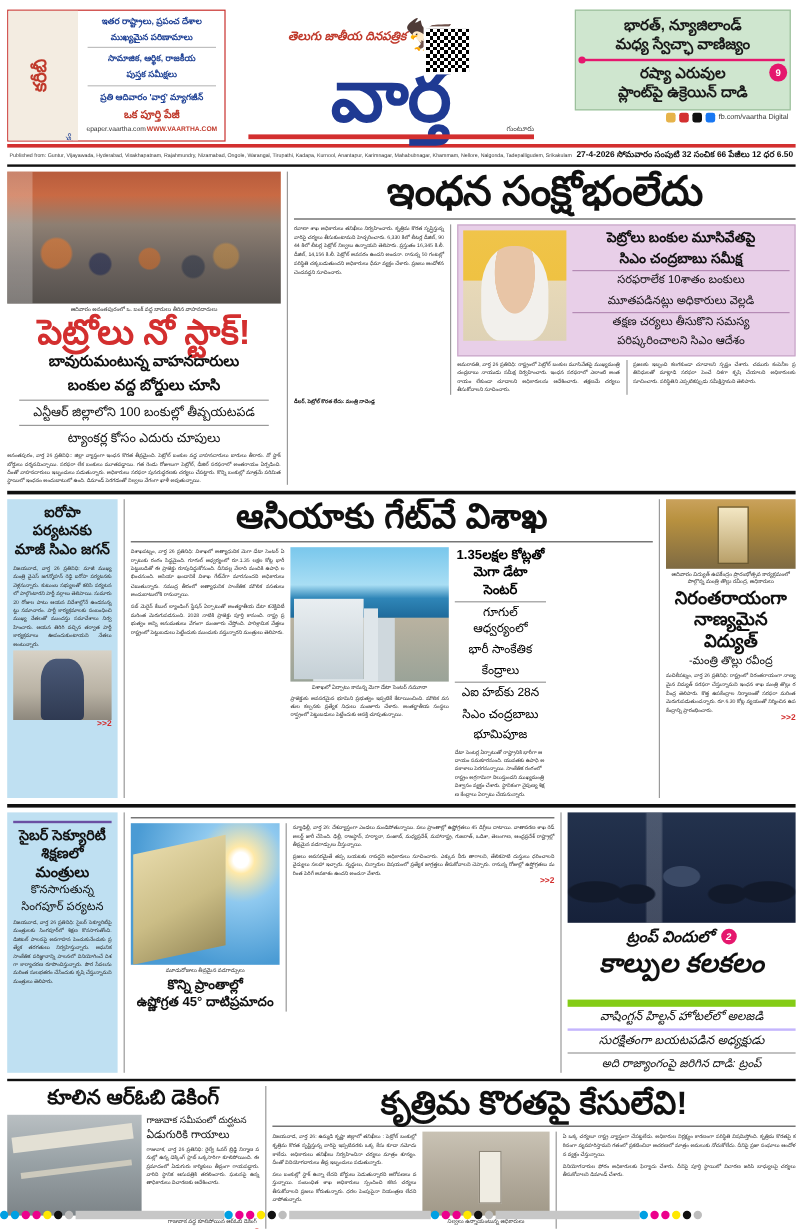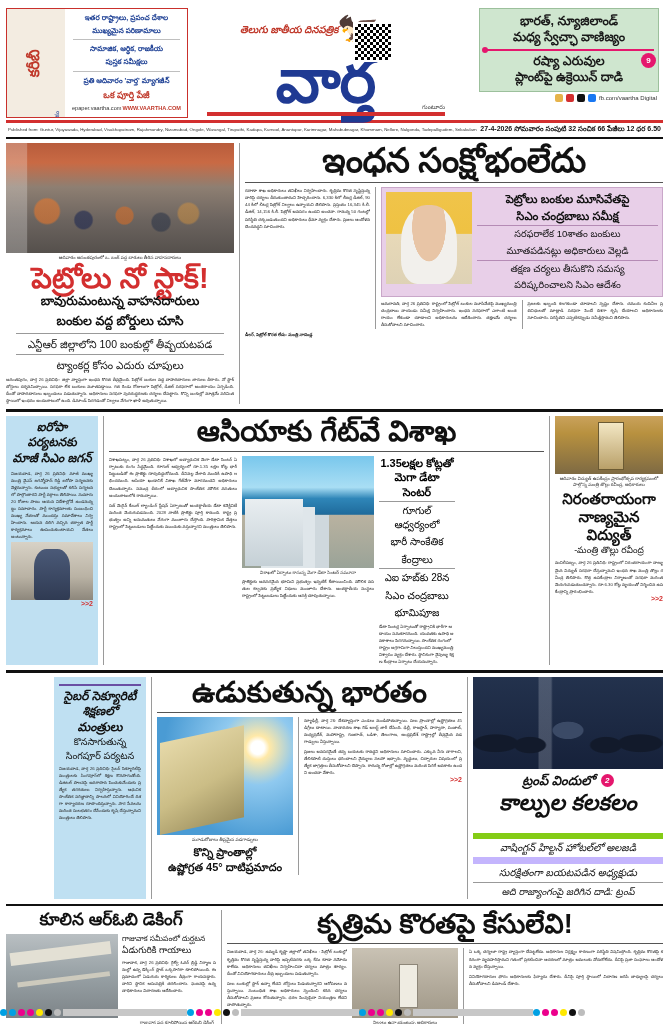--- a/index.html
+++ b/index.html
@@ -155,21 +155,21 @@
   .sub-l1 { font-size:12.5px; font-weight:bold; color:#111; text-align:center; line-height:1.35; }
   .sub-l2 { font-size:10.5px; color:#111; text-align:center; line-height:1.4; }
 
   .cbn-box { background:#e8cfe8; border:1px solid #c9a7c9; display:flex; padding:4px; gap:5px; }
   .cbn-text { flex:1; display:flex; flex-direction:column; gap:2px; }
   .cbn-l1 { font-size:11.5px; font-weight:bold; text-align:center; line-height:1.25; color:#111; }
   .cbn-l2 { font-size:9.5px; text-align:center; line-height:1.35; color:#111;
             border-top:1px solid #b58bb5; padding-top:2px; }
 
   .sidebar-blue { background:#bfe0f2; padding:4px 5px; }
-  .sidebar-hl { font-size:12px; font-weight:bold; color:#111; text-align:center; line-height:1.3;font-style:italic; }
+  .sidebar-hl { font-size:12px; font-weight:bold; color:#111; text-align:center; line-height:1.3; }
   .side-rule { height:2px; background:#6a4fa3; margin:3px 0; }
 
   .midbox { text-align:center; }
   .midbox .m1 { font-size:11px; font-weight:bold; line-height:1.3; }
   .midbox .m2 { font-size:10px; line-height:1.35; border-top:1px solid #999; padding-top:2px; margin-top:2px; }
 
   .jump { color:#d32f2f; font-size:7px; font-weight:bold; text-align:right; }
   .pink-badge { width:13px; height:13px; border-radius:50%; background:#e5176d; color:#fff;
                 font-size:8px; font-weight:bold; display:flex; align-items:center; justify-content:center; }
 
@@ -344,36 +344,35 @@
       <div class="sub-l2" style="font-size:9px">-మంత్రి తొల్లు రవీంద్ర</div>
       <div class="tel-body" style="margin-top:3px;">మచిలీపట్నం, వార్త 26 ప్రతినిధి: రాష్ట్రంలో నిరంతరాయంగా నాణ్యమైన విద్యుత్ సరఫరా చేస్తున్నామని ఇంధన శాఖ మంత్రి తొల్లు రవీంద్ర తెలిపారు. కొత్త ఉపకేంద్రాల నిర్మాణంతో సరఫరా మరింత మెరుగుపడుతుందన్నారు. రూ.6.30 కోట్ల వ్యయంతో నిర్మించిన ఉపకేంద్రాన్ని ప్రారంభించారు.</div>
       <div class="jump">&gt;&gt;2</div>
     </div>
   </div>
 
   <div class="hrule2"></div>
 
   <div class="section" style="display:flex; gap:5px;">
 
-    <div class="sidebar-blue" style="width:92px;margin-left:48px;">
+    <div class="sidebar-blue" style="width:92px;">
       <div class="side-rule"></div>
       <div class="sidebar-hl">సైబర్ సెక్యూరిటీ</div>
       <div class="sidebar-hl">శిక్షణలో మంత్రులు</div>
       <div class="sub-l2" style="font-size:9.5px">కొనసాగుతున్న</div>
       <div class="sub-l2" style="font-size:9.5px">సింగపూర్ పర్యటన</div>
       <div class="tel-body" style="margin-top:3px;">విజయవాడ, వార్త 26 ప్రతినిధి: సైబర్ సెక్యూరిటీపై మంత్రులకు సింగపూర్‌లో శిక్షణ కొనసాగుతోంది. డిజిటల్ పాలనపై అవగాహన పెంచుకునేందుకు ప్రత్యేక తరగతులు నిర్వహిస్తున్నారు. ఆధునిక సాంకేతిక పరిజ్ఞానాన్ని పాలనలో వినియోగించే దిశగా కార్యాచరణ రూపొందిస్తున్నారు. పౌర సేవలను మరింత సులభతరం చేసేందుకు కృషి చేస్తున్నామని మంత్రులు తెలిపారు.</div>
     </div>
 
     <div class="col-rule"></div>
 
     <div style="flex:1;">
-      <div class="hl-sec">ఉడుకుతున్న భారతం</div>
       <div style="height:1px;background:#555;margin:4px 0;"></div>
       <div style="display:flex;gap:5px;">
-        <div style="width:136px;">
+        <div style="width:124px;">
           <div class="photo ph-sun" style="height:118px;"></div>
           <div class="caption">మూడురోజులు తీవ్రమైన వడగాడ్పులు</div>
           <div class="sub-l1" style="font-size:11px">కొన్ని ప్రాంతాల్లో</div>
           <div class="sub-l1" style="font-size:11px">ఉష్ణోగ్రత 45° దాటిప్రమాదం</div>
         </div>
         <div class="col-rule"></div>
         <div style="flex:1;">
           <div class="tel-body">న్యూఢిల్లీ, వార్త 26: దేశవ్యాప్తంగా ఎండలు మండిపోతున్నాయి. పలు ప్రాంతాల్లో ఉష్ణోగ్రతలు 45 డిగ్రీలు దాటాయి. వాతావరణ శాఖ రెడ్ అలర్ట్ జారీ చేసింది. ఢిల్లీ, రాజస్థాన్, హర్యానా, పంజాబ్, మధ్యప్రదేశ్, మహారాష్ట్ర, గుజరాత్, ఒడిశా, తెలంగాణ, ఆంధ్రప్రదేశ్ రాష్ట్రాల్లో తీవ్రమైన వడగాడ్పులు వీస్తున్నాయి.</div>
           <div class="tel-body" style="margin-top:3px;">ప్రజలు అవసరమైతే తప్ప బయటకు రావద్దని అధికారులు సూచించారు. ఎక్కువ నీరు తాగాలని, తేలికపాటి దుస్తులు ధరించాలని వైద్యులు సలహా ఇచ్చారు. వృద్ధులు, చిన్నారుల విషయంలో ప్రత్యేక జాగ్రత్తలు తీసుకోవాలని చెప్పారు. రానున్న రోజుల్లో ఉష్ణోగ్రతలు మరింత పెరిగే అవకాశం ఉందని అంచనా వేశారు.</div>
           <div class="jump">&gt;&gt;2</div>
@@ -384,21 +383,21 @@
     <div class="col-rule"></div>
 
     <div style="width:190px;font-style:italic;">
       <div class="photo ph-trump" style="height:92px;"></div>
       <div style="display:flex;align-items:center;justify-content:center;gap:6px;margin-top:3px;">
         <div class="sub-l1" style="font-size:13px">ట్రంప్ విందులో</div>
         <div class="pink-badge">2</div>
       </div>
       <div class="hl-small" style="font-size:22px;margin-top:1px;">కాల్పుల కలకలం</div>
       <div class="sub-l2" style="font-size:10px;border-top:6px solid #84cc16;margin-top:17px;padding-top:2px;">వాషింగ్టన్ హిల్టన్ హోటల్‌లో అలజడి</div>
-      <div class="sub-l2" style="font-size:10px;border-top:7px solid #c4b5fd;margin-top:2px;padding-top:2px;">సురక్షితంగా బయటపడిన అధ్యక్షుడు</div>
+      <div class="sub-l2" style="font-size:10px;border-top:2px solid #c4b5fd;margin-top:2px;padding-top:2px;">సురక్షితంగా బయటపడిన అధ్యక్షుడు</div>
       <div class="sub-l2" style="font-size:9.5px;border-top:1px solid #999;margin-top:2px;padding-top:2px;">అది రాజ్యాంగంపై జరిగిన దాడి: ట్రంప్</div>
     </div>
   </div>
 
   <div class="hrule2"></div>
 
   <div class="section" style="display:flex; gap:5px;">
 
     <div style="width:210px;">
       <div class="hl-small" style="font-size:17px">కూలిన ఆర్ఓబి డెకింగ్</div>

